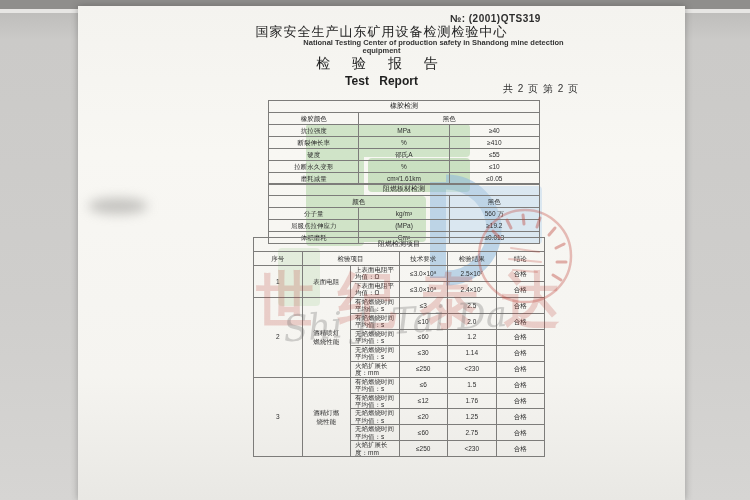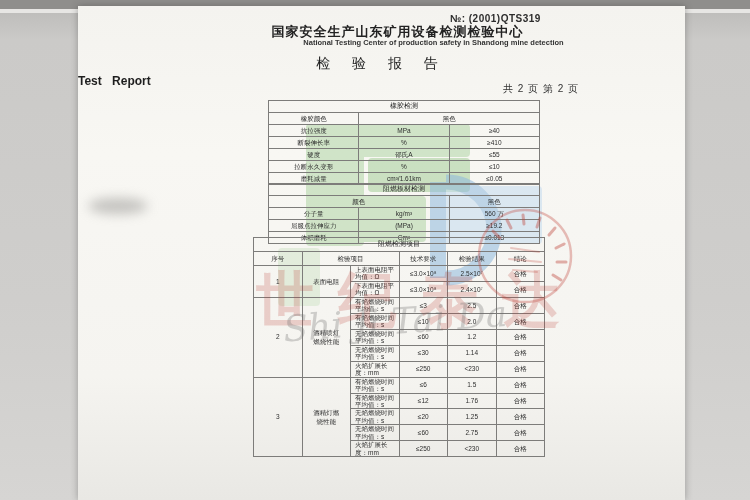--- a/index.html
+++ b/index.html
@@ -9,25 +9,25 @@
   .top-band{position:absolute;left:0;top:0;width:750px;height:9px;background:#8f8e8c;}
   .top-band2{position:absolute;left:0;top:9px;width:750px;height:4px;background:#e7e6e4;}
   .page{position:absolute;left:78px;top:6px;width:607px;height:494px;
         background:linear-gradient(180deg,#f4f3ef 0%,#f8f7f3 30%,#f5f4f0 75%,#e9e8e4 100%);
         box-shadow:0 0 7px rgba(40,40,40,.35);}
   .smudge{position:absolute;left:10px;top:192px;width:60px;height:16px;background:#9a9996;
           filter:blur(6px);opacity:.55;border-radius:50%;}
 
   
   .report-no{position:absolute;left:372px;top:7px;font-size:10px;font-weight:bold;color:#2c2c2c;letter-spacing:.5px;}
-  .org-cn{position:absolute;left:16px;top:17px;width:607px;text-align:center;font-size:13px;font-weight:bold;color:#222;letter-spacing:1px;}
+  .org-cn{position:absolute;left:0;top:17px;width:607px;text-align:center;font-size:13px;font-weight:normal;color:#222;letter-spacing:1px;}
   .org-en1{position:absolute;left:0;top:32px;width:711px;text-align:center;font-size:7.5px;font-weight:bold;color:#333;}
   .org-en2{position:absolute;left:0;top:40px;width:607px;text-align:center;font-size:7.5px;font-weight:bold;color:#333;}
   .title-cn{position:absolute;left:0;top:49px;width:607px;text-align:center;font-size:14px;font-weight:normal;color:#1e1e1e;letter-spacing:9px;}
-  .title-en{position:absolute;left:0;top:68px;width:607px;text-align:left;font-size:12px;font-weight:bold;color:#1e1e1e;word-spacing:7px;}
+  .title-en{position:absolute;left:0;top:68px;width:607px;text-align:center;font-size:12px;font-weight:bold;color:#1e1e1e;word-spacing:7px;}
   .page-info{position:absolute;left:425px;top:76px;font-size:10px;color:#333;letter-spacing:1px;}
 
   
   table{border-collapse:collapse;table-layout:fixed;background:transparent;}
   td{border:1px solid #7d7c7a;font-size:6.5px;color:#2e2e2e;text-align:center;
      padding:0 1px;overflow:hidden;line-height:1.15;}
   .tblA{position:absolute;left:190px;top:94px;width:272px;z-index:2;}
   .tblB{position:absolute;left:190px;top:177px;width:272px;z-index:2;}
   .tblA td,.tblB td{height:11px;}
   .sec-td{font-size:7px;color:#2a2a2a;}
@@ -72,20 +72,21 @@
       <g opacity="0.55">
         <rect x="356" y="180" width="108" height="58" rx="4" fill="#c4daee"></rect>
         <path d="M368 176 a 48 48 0 0 1 0 96" stroke="#8fb9dd" stroke-width="15" fill="none"></path>
         <rect x="352" y="176" width="16" height="96" fill="#8fb9dd"></rect>
       </g>
     </svg>
 
     <div class="report-no">№: (2001)QTS319</div>
     <div class="org-cn">国家安全生产山东矿用设备检测检验中心</div>
     <div class="org-en1">National Testing Center of production safety in Shandong mine detection</div>
+    <div class="org-en2">equipment</div>
     <div class="title-cn">检 验 报 告</div>
     <div class="title-en">Test Report</div>
     <div class="page-info">共 2 页 第 2 页</div>
 
     <table class="tblA">
       <tbody>
           <tr>
             <td colspan="3" class="sec-td">橡胶检测</td>
           </tr>
       <tr>

